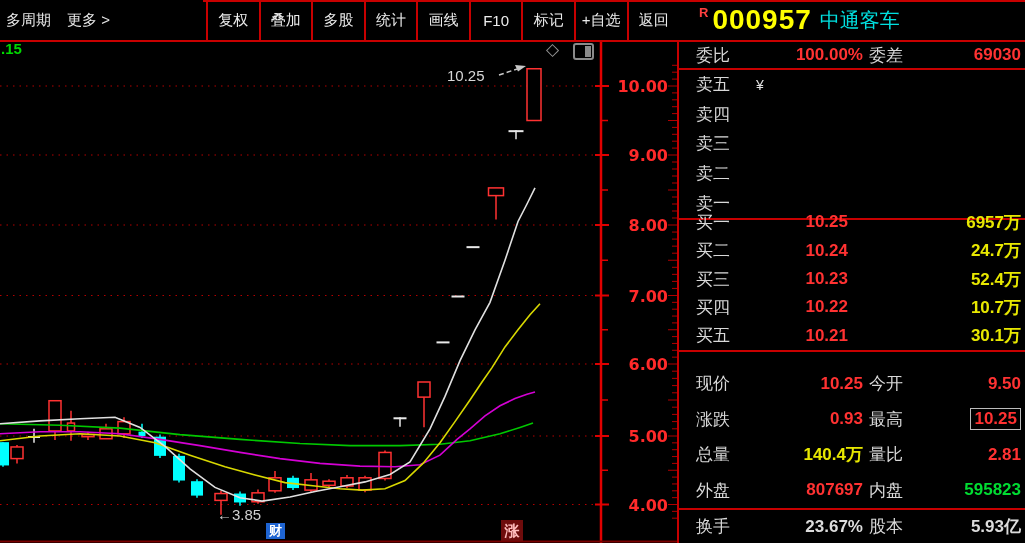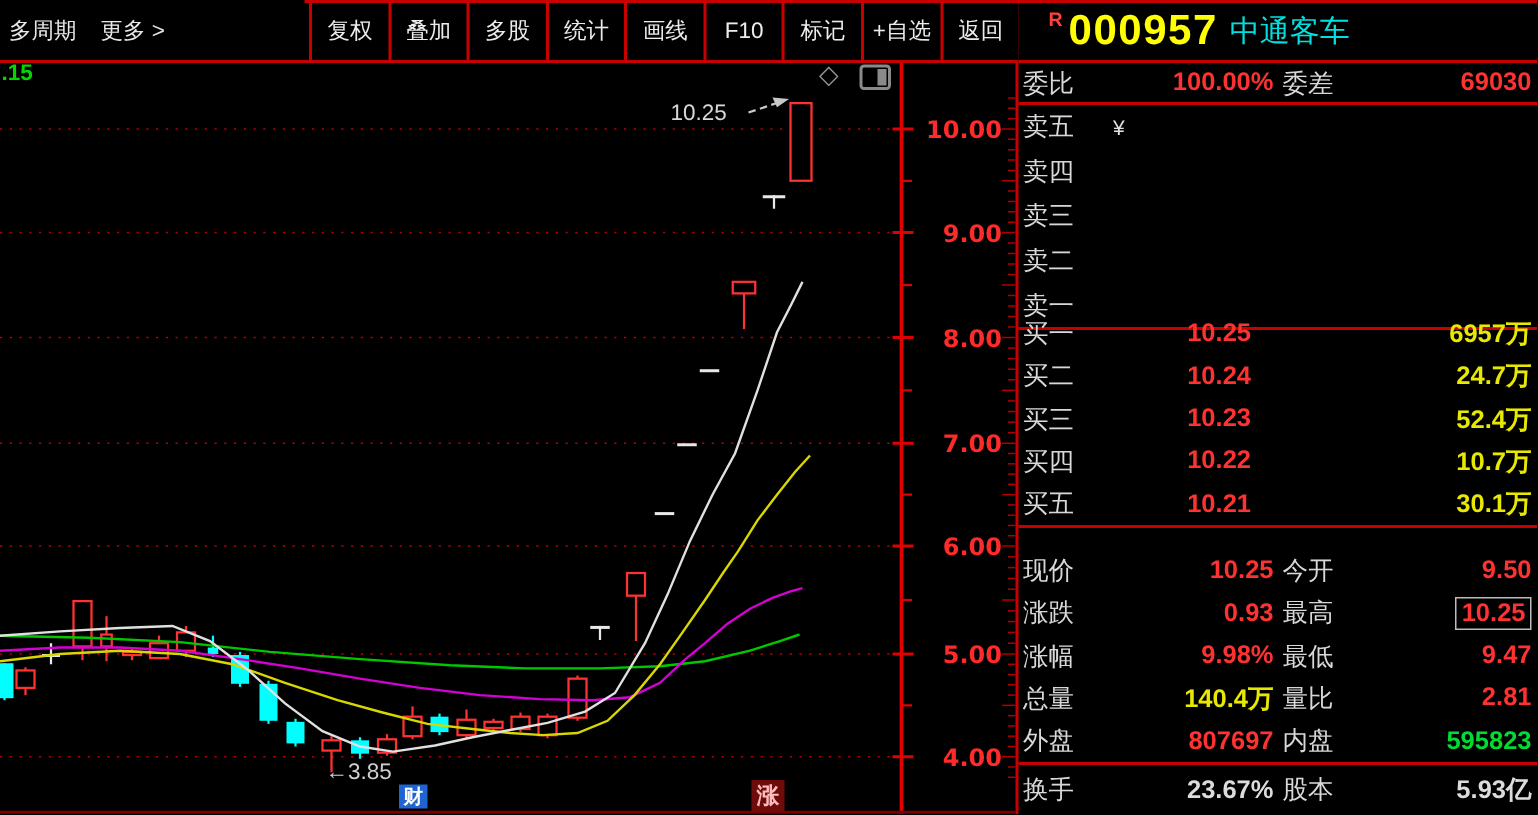--- a/index.html
+++ b/index.html
@@ -34,21 +34,21 @@
 
   
   .panel{position:absolute;top:0;left:677px;width:348px;height:543px;box-sizing:border-box;
          border-left:2px solid #c80000;background:#000;color:#d8d8d8;}
   .ptitle{position:absolute;top:0;left:0;right:0;height:40px;border-bottom:2px solid #c80000;
           display:flex;align-items:center;padding-left:20px;}
   .supr{color:#ff4040;font-weight:bold;font-size:13px;align-self:flex-start;margin-top:5px;}
   .scode{color:#ffff00;font-size:28px;font-weight:bold;margin-left:4px;letter-spacing:1px;}
   .sname{color:#00e0e0;font-size:20px;margin-left:8px;}
 
-  .prow{display:flex;align-items:center;font-size:17px;padding-left:3px;padding-right:4px;}
+  .prow{display:flex;align-items:center;font-size:17px;padding-left:17px;padding-right:4px;}
   .weibi{position:absolute;top:42px;left:0;right:0;height:26px;border-bottom:2px solid #c80000;}
   .asks {position:absolute;top:70px;left:0;right:0;height:148px;border-bottom:2px solid #c80000;
          display:flex;flex-direction:column;}
   .bids {position:absolute;top:208px;left:0;right:0;height:142px;border-bottom:2px solid #c80000;
          display:flex;flex-direction:column;}
   .infos{position:absolute;top:366px;left:0;right:0;height:142px;border-bottom:2px solid #c80000;
          display:flex;flex-direction:column;}
   .lastrow{position:absolute;top:510px;left:0;right:0;height:33px;}
   .asks .prow,.bids .prow,.infos .prow{flex:1;}
   .lastrow .prow{height:100%;}
@@ -329,26 +329,20 @@
         <span class="lab2">今开</span>
         <span class="v2 red">9.50</span>
       </div>
       <div class="prow">
         <span class="lab">涨跌</span>
         <span class="v1 red">0.93</span>
         <span class="lab2">最高</span>
         <span class="v2box red">10.25</span>
       </div>
       <div class="prow">
-        <span class="lab">涨幅</span>
-        <span class="v1 red">9.98%</span>
-        <span class="lab2">最低</span>
-        <span class="v2 red">9.47</span>
-      </div>
-      <div class="prow">
         <span class="lab">总量</span>
         <span class="v1 yellow">140.4万</span>
         <span class="lab2">量比</span>
         <span class="v2 red">2.81</span>
       </div>
       <div class="prow">
         <span class="lab">外盘</span>
         <span class="v1 red">807697</span>
         <span class="lab2">内盘</span>
         <span class="v2 green">595823</span>

